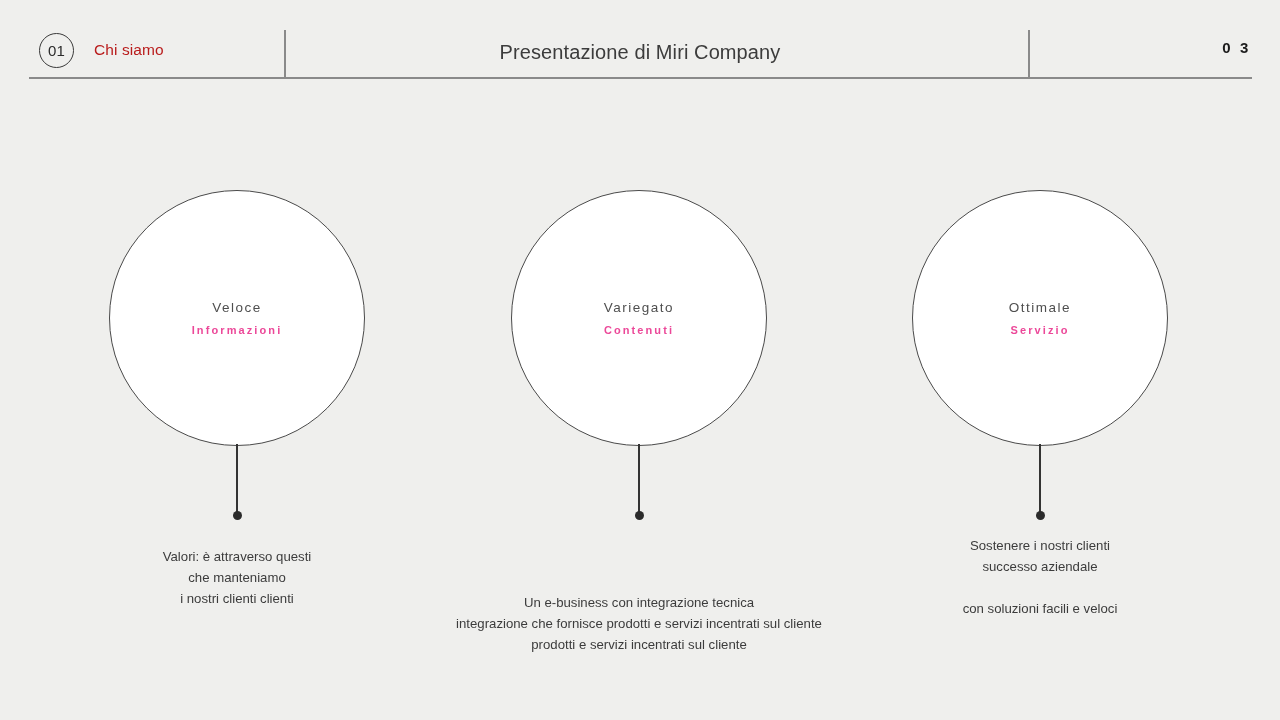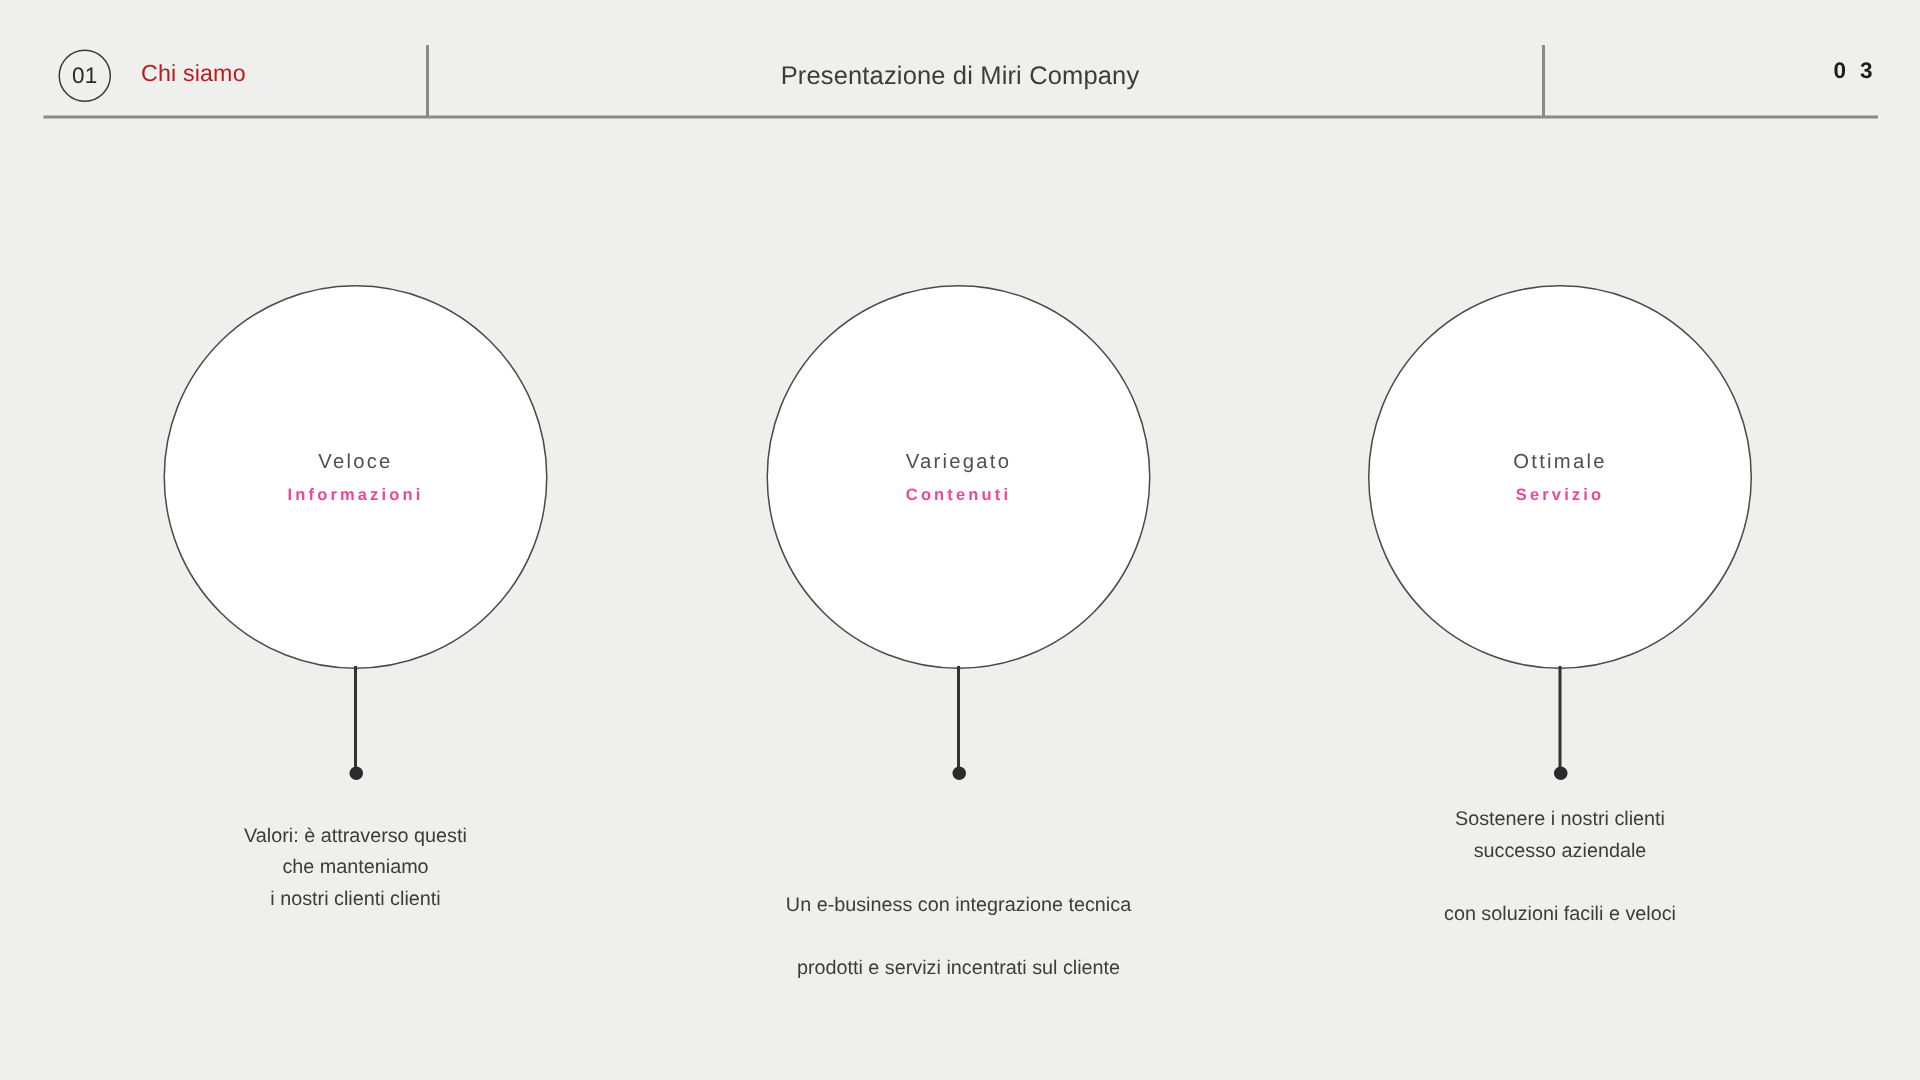--- a/index.html
+++ b/index.html
@@ -69,21 +69,21 @@
     font-size: 15.5px;
     color: #b91c1c;
     letter-spacing: 0.1px;
   }
   .deck-title {
     position: absolute;
     left: 0;
     top: 41px;
     width: 1280px;
     text-align: center;
-    font-size: 17px;
+    font-size: 20px;
     color: #3c3c3c;
     letter-spacing: 0.1px;
   }
   .page-num {
     position: absolute;
     right: 29px;
     top: 39px;
     font-size: 15px;
     font-weight: bold;
     color: #1c1c1c;
@@ -203,21 +203,21 @@
     <div class="circle">
       <div class="circle-inner">
         <div class="kicker">Variegato</div>
         <div class="headline">Contenuti</div>
       </div>
     </div>
     <div class="stem"></div>
     <div class="dot"></div>
     <div class="caption" id="cap-1">
       <span>Un e-business con integrazione tecnica</span><br>
-      <br>
+      <span>integrazione che fornisce prodotti e servizi incentrati sul cliente</span><br>
       <span>prodotti e servizi incentrati sul cliente</span>
     </div>
   </div>
 
   <div class="col" id="col-2">
     <div class="circle">
       <div class="circle-inner">
         <div class="kicker">Ottimale</div>
         <div class="headline">Servizio</div>
       </div>

